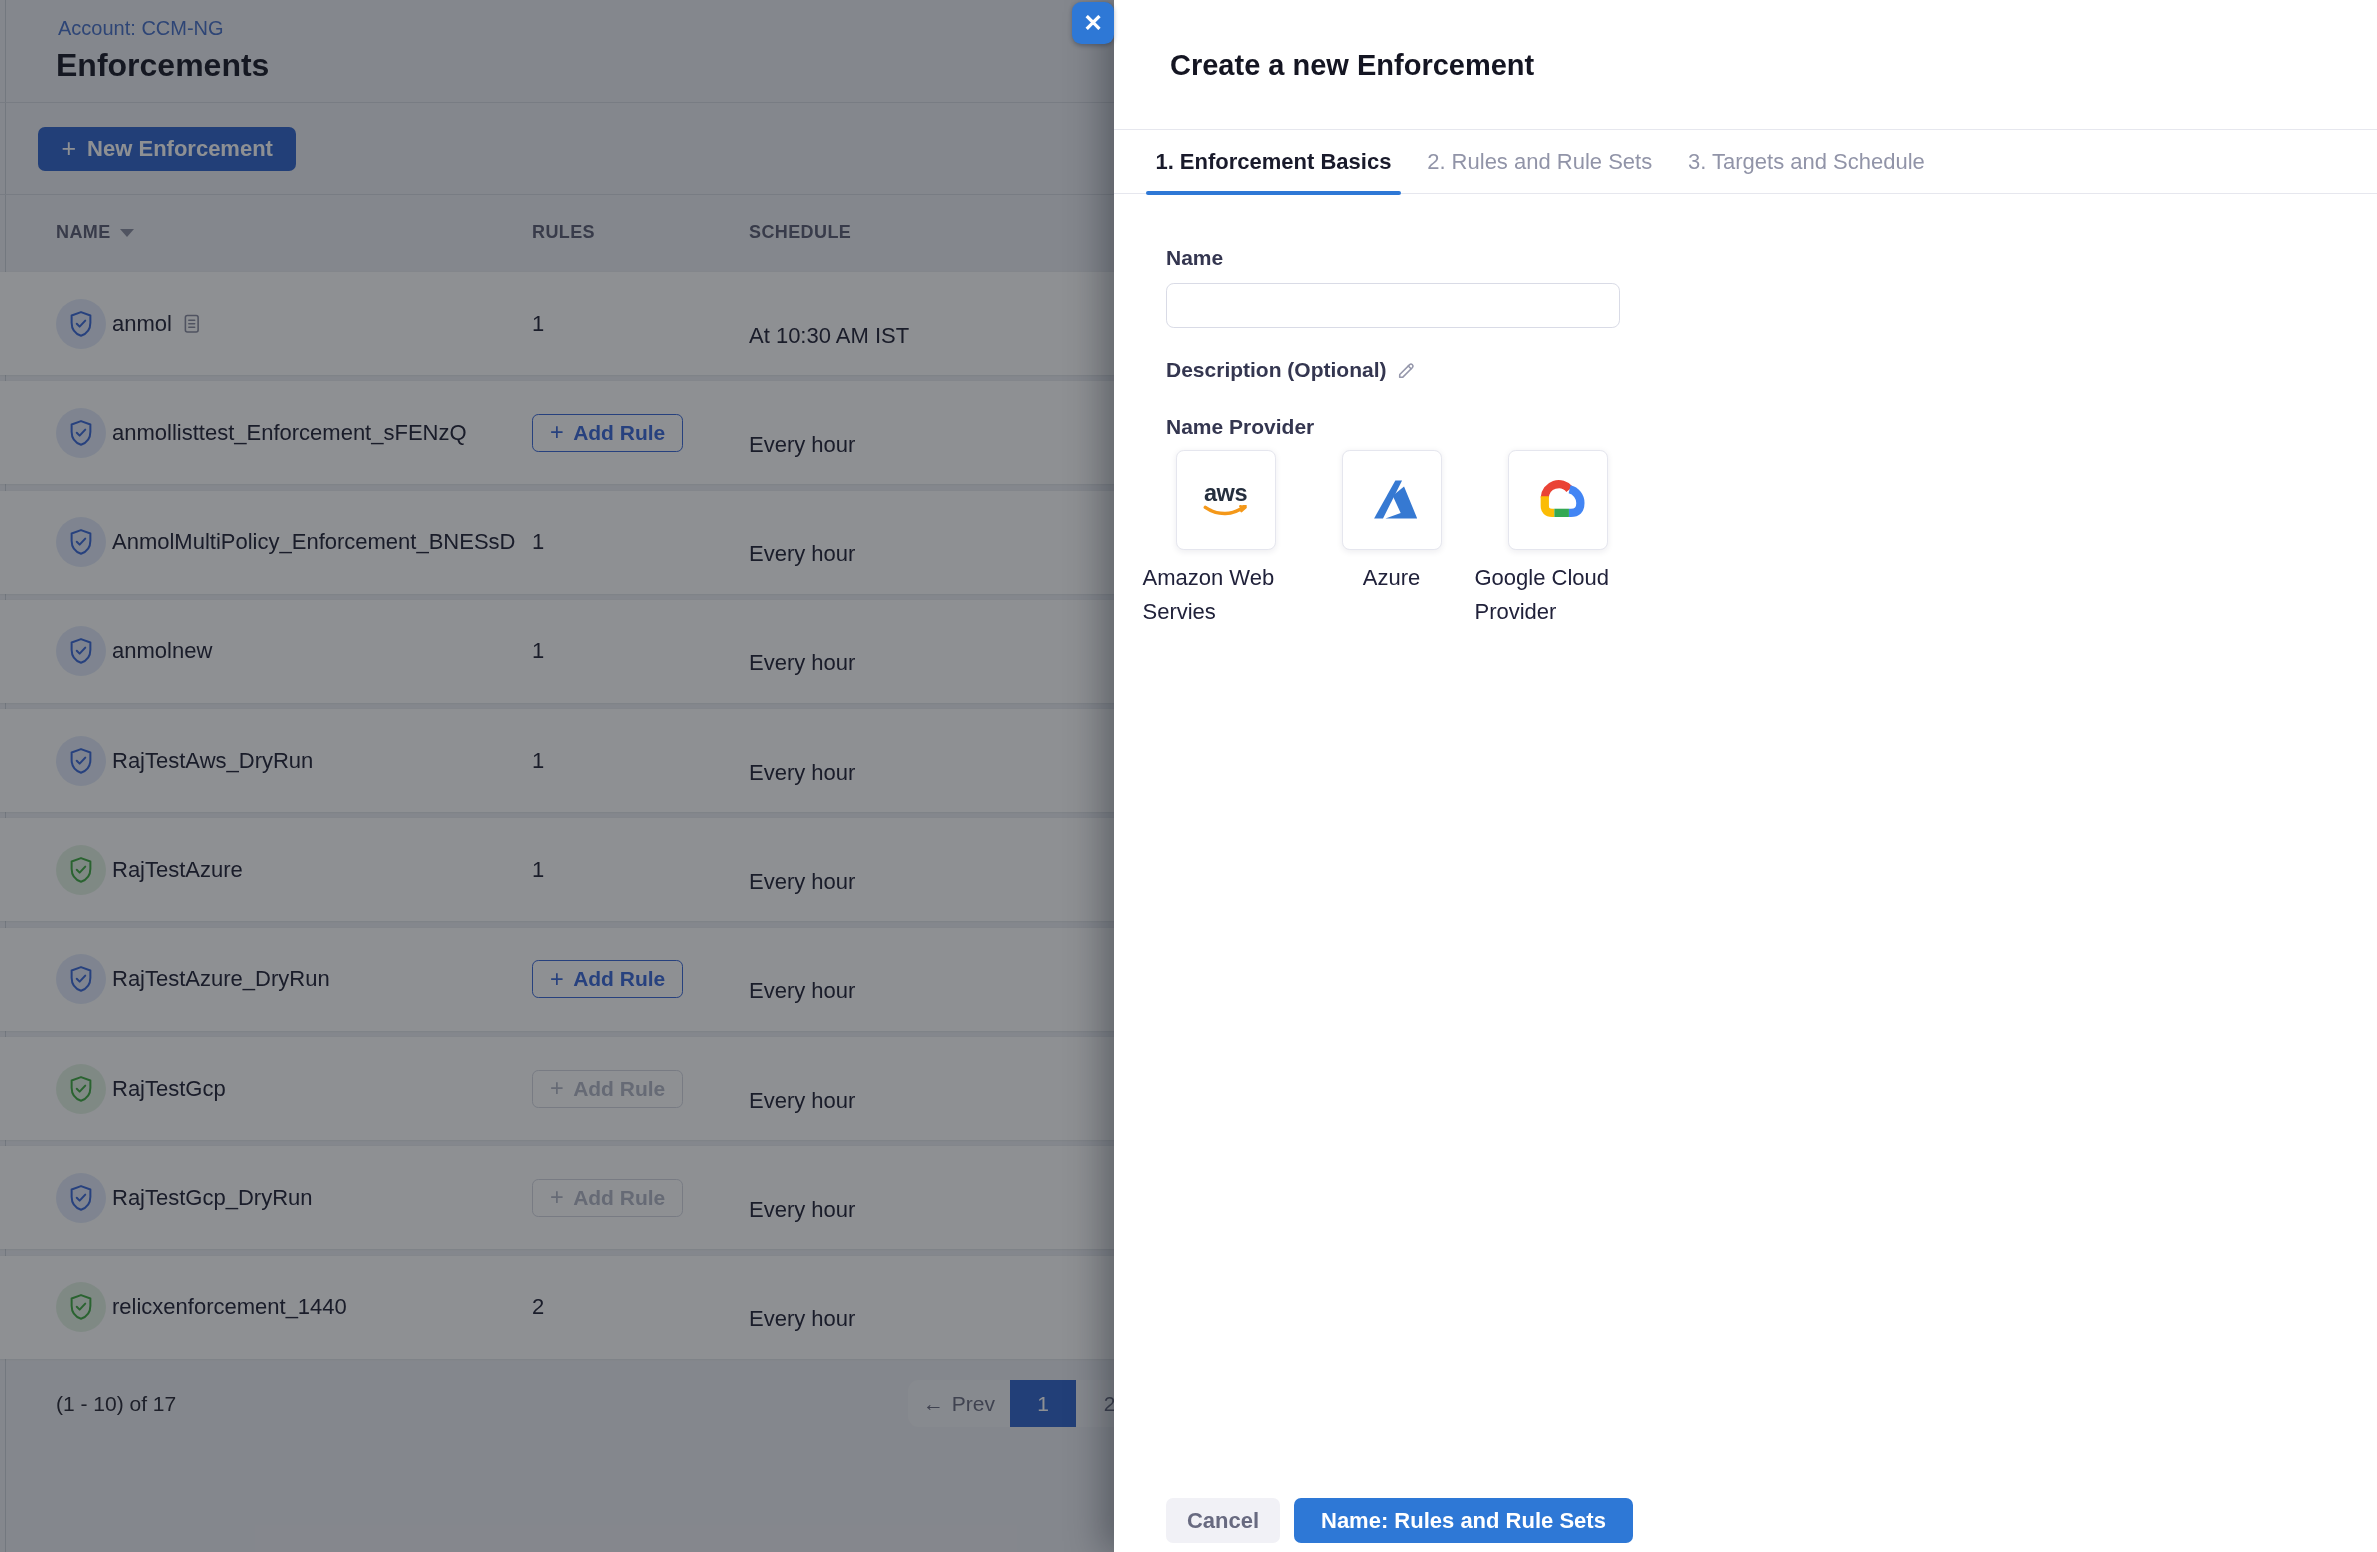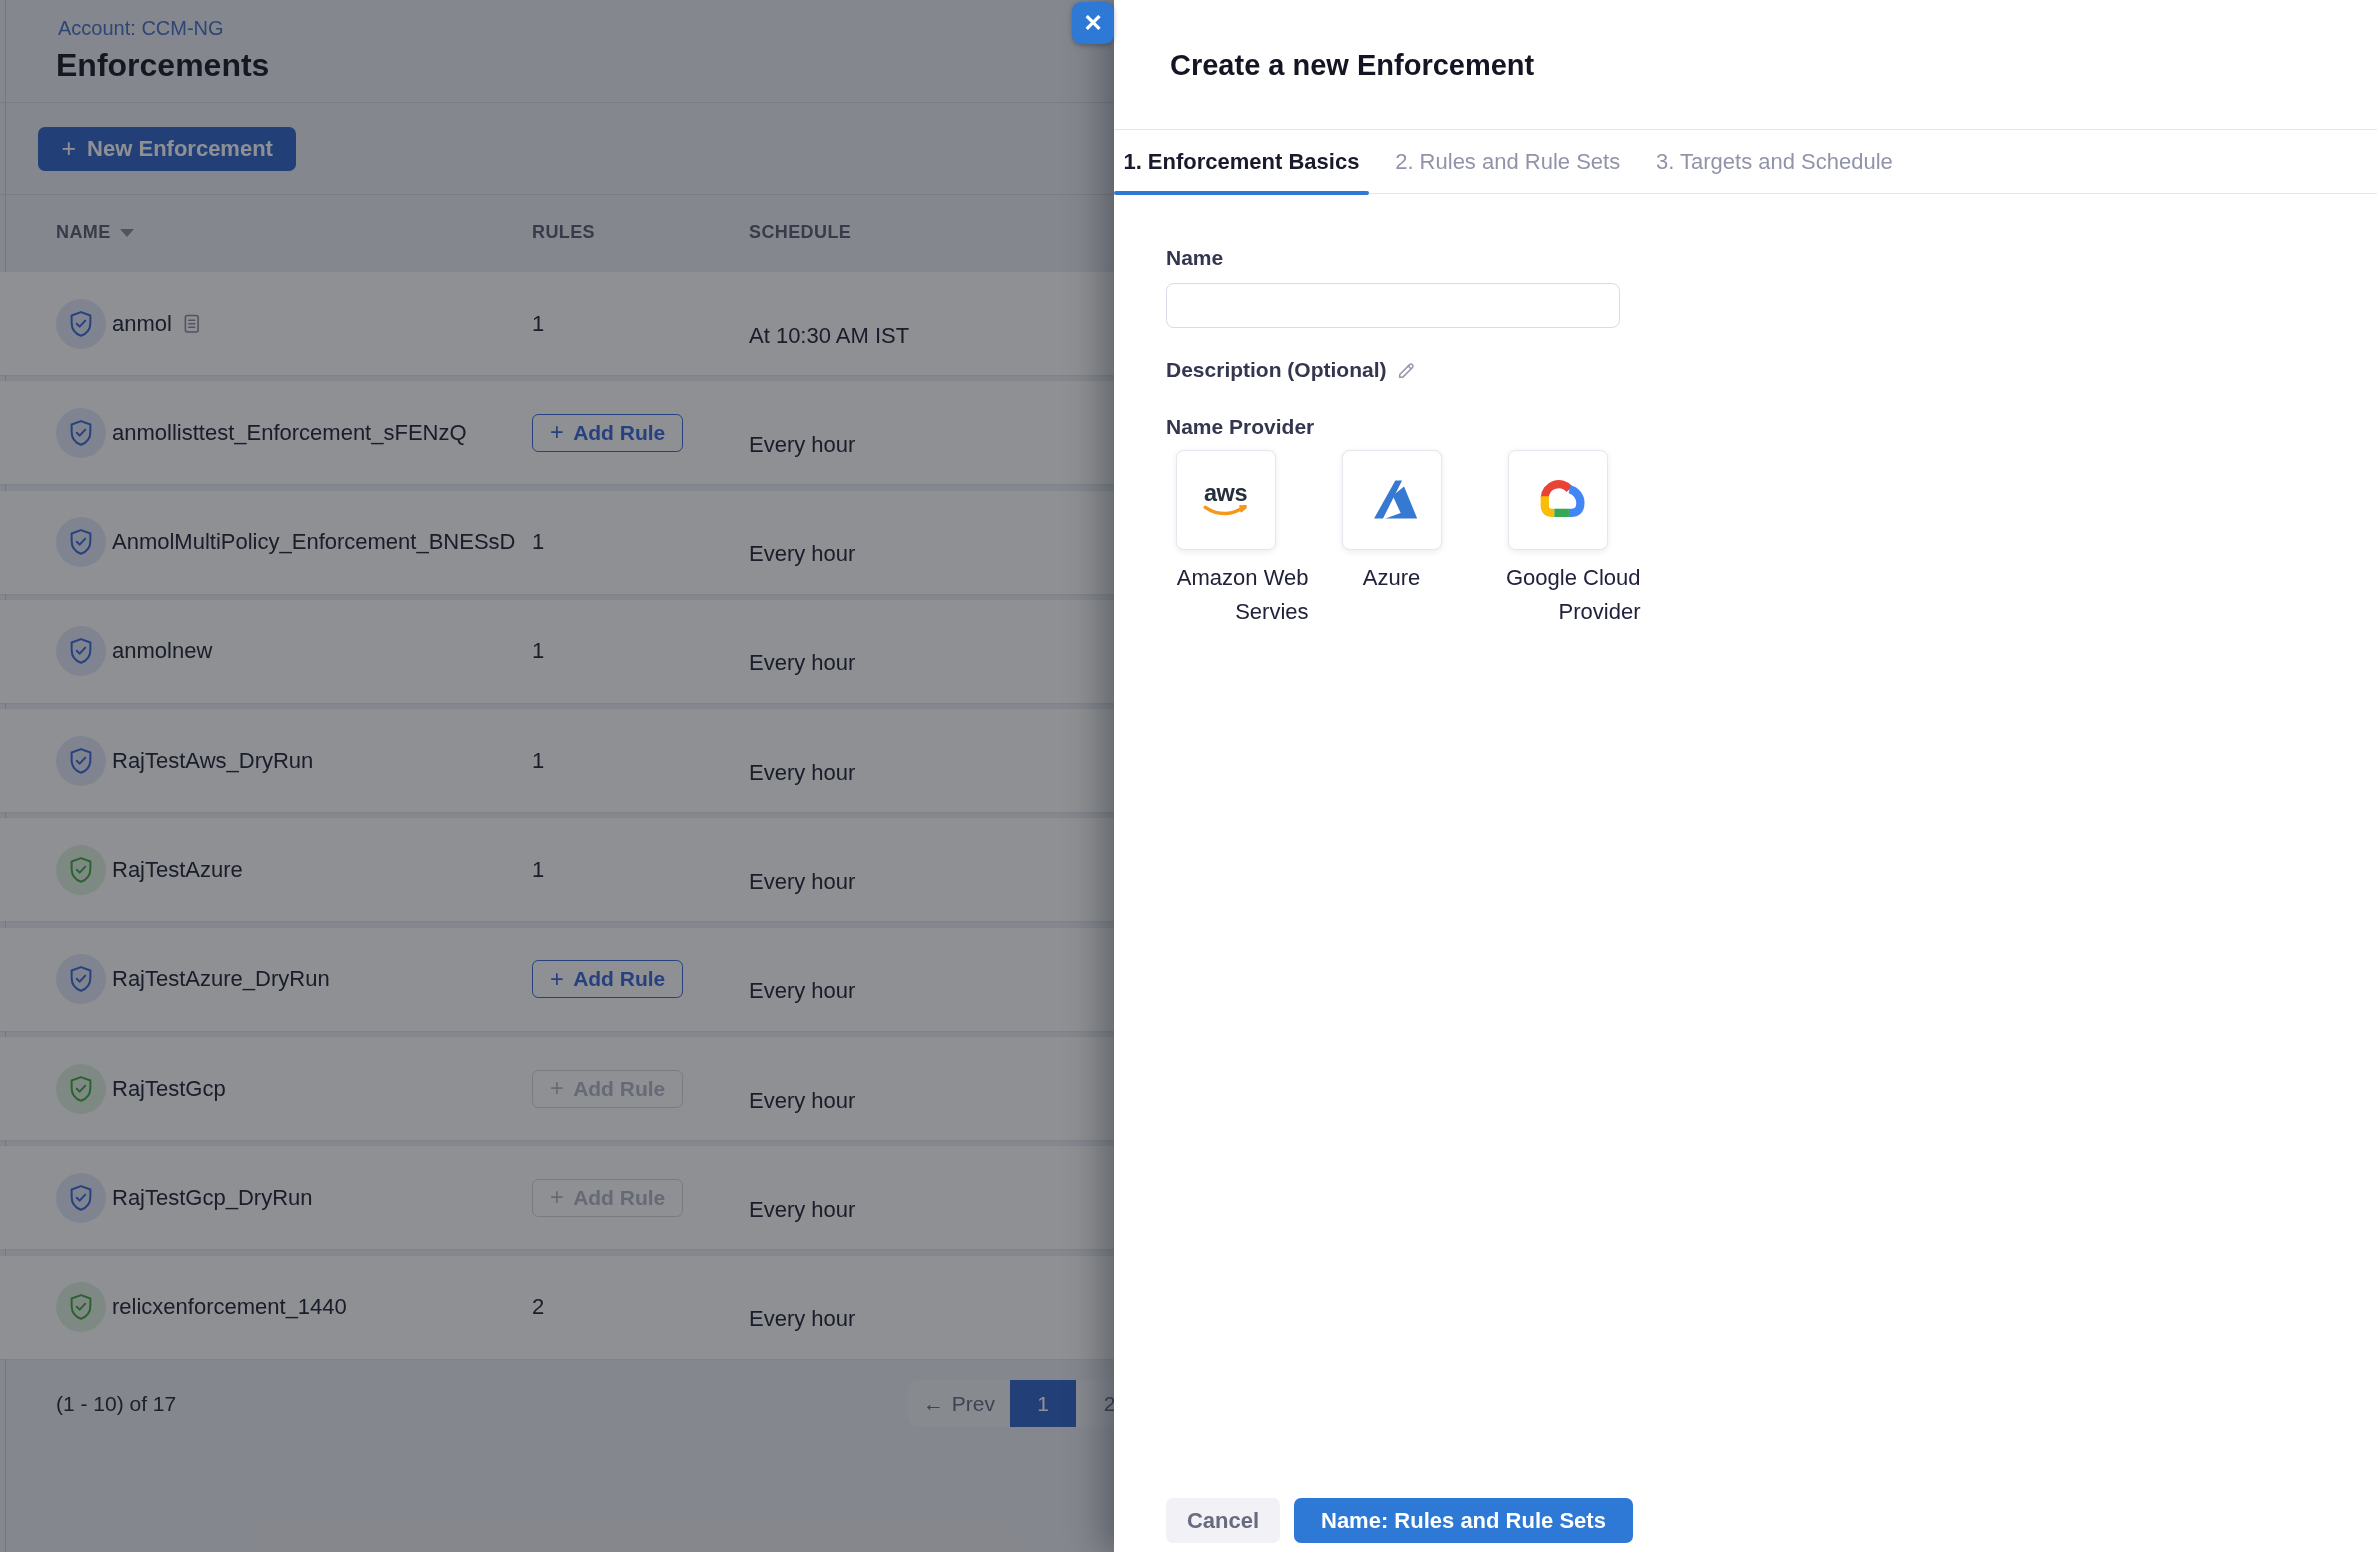--- a/index.html
+++ b/index.html
@@ -73,42 +73,42 @@
   }
   .modal-close{
     position:absolute;left:-42px;top:1.6px;width:42px;height:42px;border:none;border-radius:9.4px;
     background:#2e78d6;color:#fff;font-size:23.5px;font-weight:700;display:flex;align-items:center;justify-content:center;
     cursor:pointer;font-family:inherit;box-shadow:0 1.6px 4.7px rgba(10,20,40,.3);
   }
   .modal-title{position:absolute;left:56px;top:49px;font-size:29px;font-weight:700;color:#141522;}
   .modal-divider{position:absolute;left:0;top:129px;right:0;height:0.8px;background:#e6e7ee;}
   .tabs{
     position:absolute;left:0;top:130px;right:0;height:64px;border-bottom:1.6px solid #e6e7ee;
-    display:flex;align-items:center;gap:17px;box-sizing:border-box;
+    display:flex;align-items:center;padding-left:32px;gap:17px;box-sizing:border-box;
   }
   .tab{position:relative;height:64px;display:flex;align-items:center;padding:0 9.4px;font-size:22px;color:#9194a8;cursor:pointer;white-space:nowrap;}
   .tab.active{color:#191a2b;font-weight:700;}
   .tab.active::after{content:"";position:absolute;left:0;right:0;bottom:-1.6px;height:3.9px;background:#2e78d6;border-radius:2.3px;}
   .modal-body{position:absolute;left:52px;top:194px;right:31px;}
   .field-label{font-size:21px;font-weight:600;color:#343650;margin-top:41px;display:flex;align-items:center;gap:9.4px;}
   .name-input{
     margin-top:12.5px;width:454px;height:45px;box-sizing:border-box;border:1.6px solid #d9dbe6;border-radius:7.8px;
     font-size:21px;font-family:inherit;padding:0 15.7px;color:#25263a;background:#fff;display:block;outline:none;
   }
   .edit-ic{width:22px;height:22px;color:#9597ab;cursor:pointer;}
   .edit-ic svg{width:22px;height:22px;}
   .lbl-desc{margin-top:30px;}
   .lbl-cloud{margin-top:33px;}
   .providers{margin-left:-23.5px;margin-top:11px;display:flex;}
   .provider{width:166px;display:flex;flex-direction:column;align-items:center;cursor:pointer;}
   .pcard{
     width:98px;height:98px;background:#fff;border:1.6px solid #e5e6ee;border-radius:7.8px;
     box-shadow:0 1.6px 6.3px rgba(25,30,60,.08);display:flex;flex-direction:column;align-items:center;justify-content:center;
   }
-  .plabel{margin-top:11px;font-size:22px;line-height:34px;color:#20213a;text-align:right;}
+  .plabel{margin-top:11px;font-size:22px;line-height:34px;color:#20213a;text-align:left;}
   .aws-word{font-size:23.5px;font-weight:700;color:#252f3e;letter-spacing:-0.4px;line-height:1;}
   .modal-footer{position:absolute;left:52px;bottom:10px;display:flex;gap:14px;z-index:101;}
   .btn-cancel{
     width:114px;height:45px;border:none;border-radius:7px;background:#f1f1f6;color:#686a80;
     font-size:22px;font-weight:700;font-family:inherit;cursor:pointer;
   }
   .btn-next{
     height:45px;padding:0 27px;border:none;border-radius:7px;background:#2e78d6;color:#ffffff;
     font-size:22px;font-weight:700;font-family:inherit;cursor:pointer;
   }

